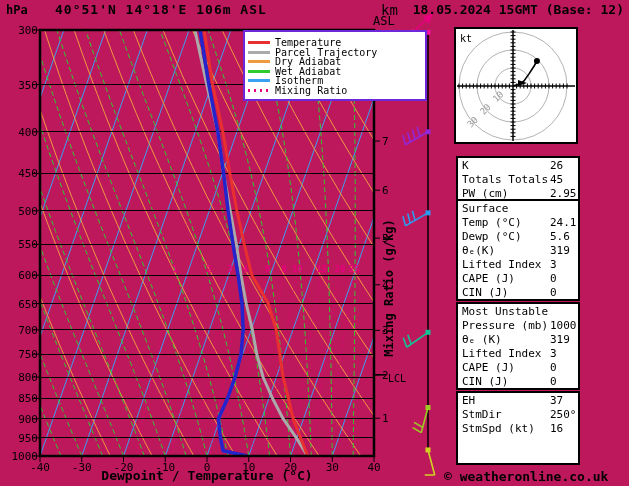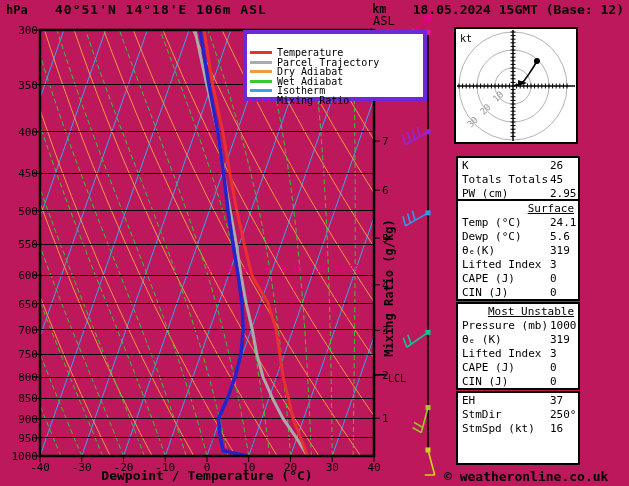--- a/index.html
+++ b/index.html
@@ -1,39 +1,39 @@
 <!DOCTYPE html>
 <html><head>
 <meta charset="utf-8">
 <style>
   html,body{margin:0;padding:0;background:#fff;}
   .page{position:relative;width:629px;height:486px;background:#be185d;overflow:hidden;
         font-family:"DejaVu Sans Mono","DejaVu Sans",monospace;color:#000;}
   .abs{position:absolute;white-space:nowrap;}
   .hpa{left:6px;top:3px;font-size:12px;font-weight:bold;}
   .title{left:55px;top:2px;font-size:13px;font-weight:bold;letter-spacing:1px;}
-  .kmlab{left:372px;top:2px;font-size:12px;font-weight:bold;}
+  .kmlab{left:381px;top:2px;font-size:14px;font-weight:normal;}
   .asllab{left:373px;top:14px;font-size:12px;font-weight:normal;}
   .datetime{right:5px;top:2px;font-size:13px;font-weight:bold;}
   svg text{font-family:"DejaVu Sans Mono","DejaVu Sans",monospace;}
   .ticklab{font-size:11px;fill:#000;}
   .xlabel{font-size:13px;font-weight:bold;fill:#000;}
   .mrlabel{font-size:12px;font-weight:bold;fill:#000;}
   .lcltext{font-size:10px;fill:#000;}
   .kttext{font-size:10px;fill:#000;}
   .mixlab{font-size:9px;font-weight:bold;}
   .ringlab{font-size:9px;fill:#999;}
-  .legend{position:absolute;left:243px;top:30px;width:184px;height:71px;border:4px solid #6d28d9;
-          background:#fff;box-sizing:border-box;padding:14px 3px;}
+  .legend{position:absolute;left:243px;top:30px;width:184px;height:71px;border:2px solid #6d28d9;
+          background:#fff;box-sizing:border-box;padding:6px 3px;}
   .lrow{display:flex;align-items:center;height:9.5px;font-size:10px;line-height:9px;}
   .lswatch{width:22px;height:3px;margin-right:5px;flex:none;}
   .info-table{position:absolute;left:456px;width:124px;border:2px solid #000;background:#fff;
               box-sizing:border-box;padding-top:1px;}
   .trow{position:relative;height:14px;line-height:14px;font-size:11px;padding:0 4px;}
-  .ttitle{text-align:right;text-decoration:underline;}
+  .ttitle{text-align:left;}
   .tval{position:absolute;left:92px;top:0;}
   .footer{left:444px;top:469px;font-size:13px;font-weight:bold;}
 </style>
 </head>
 <body>
 
 <div class="page">
 
   <div class="abs hpa">hPa</div>
   <div class="abs title">40°51'N 14°18'E 106m ASL</div>

